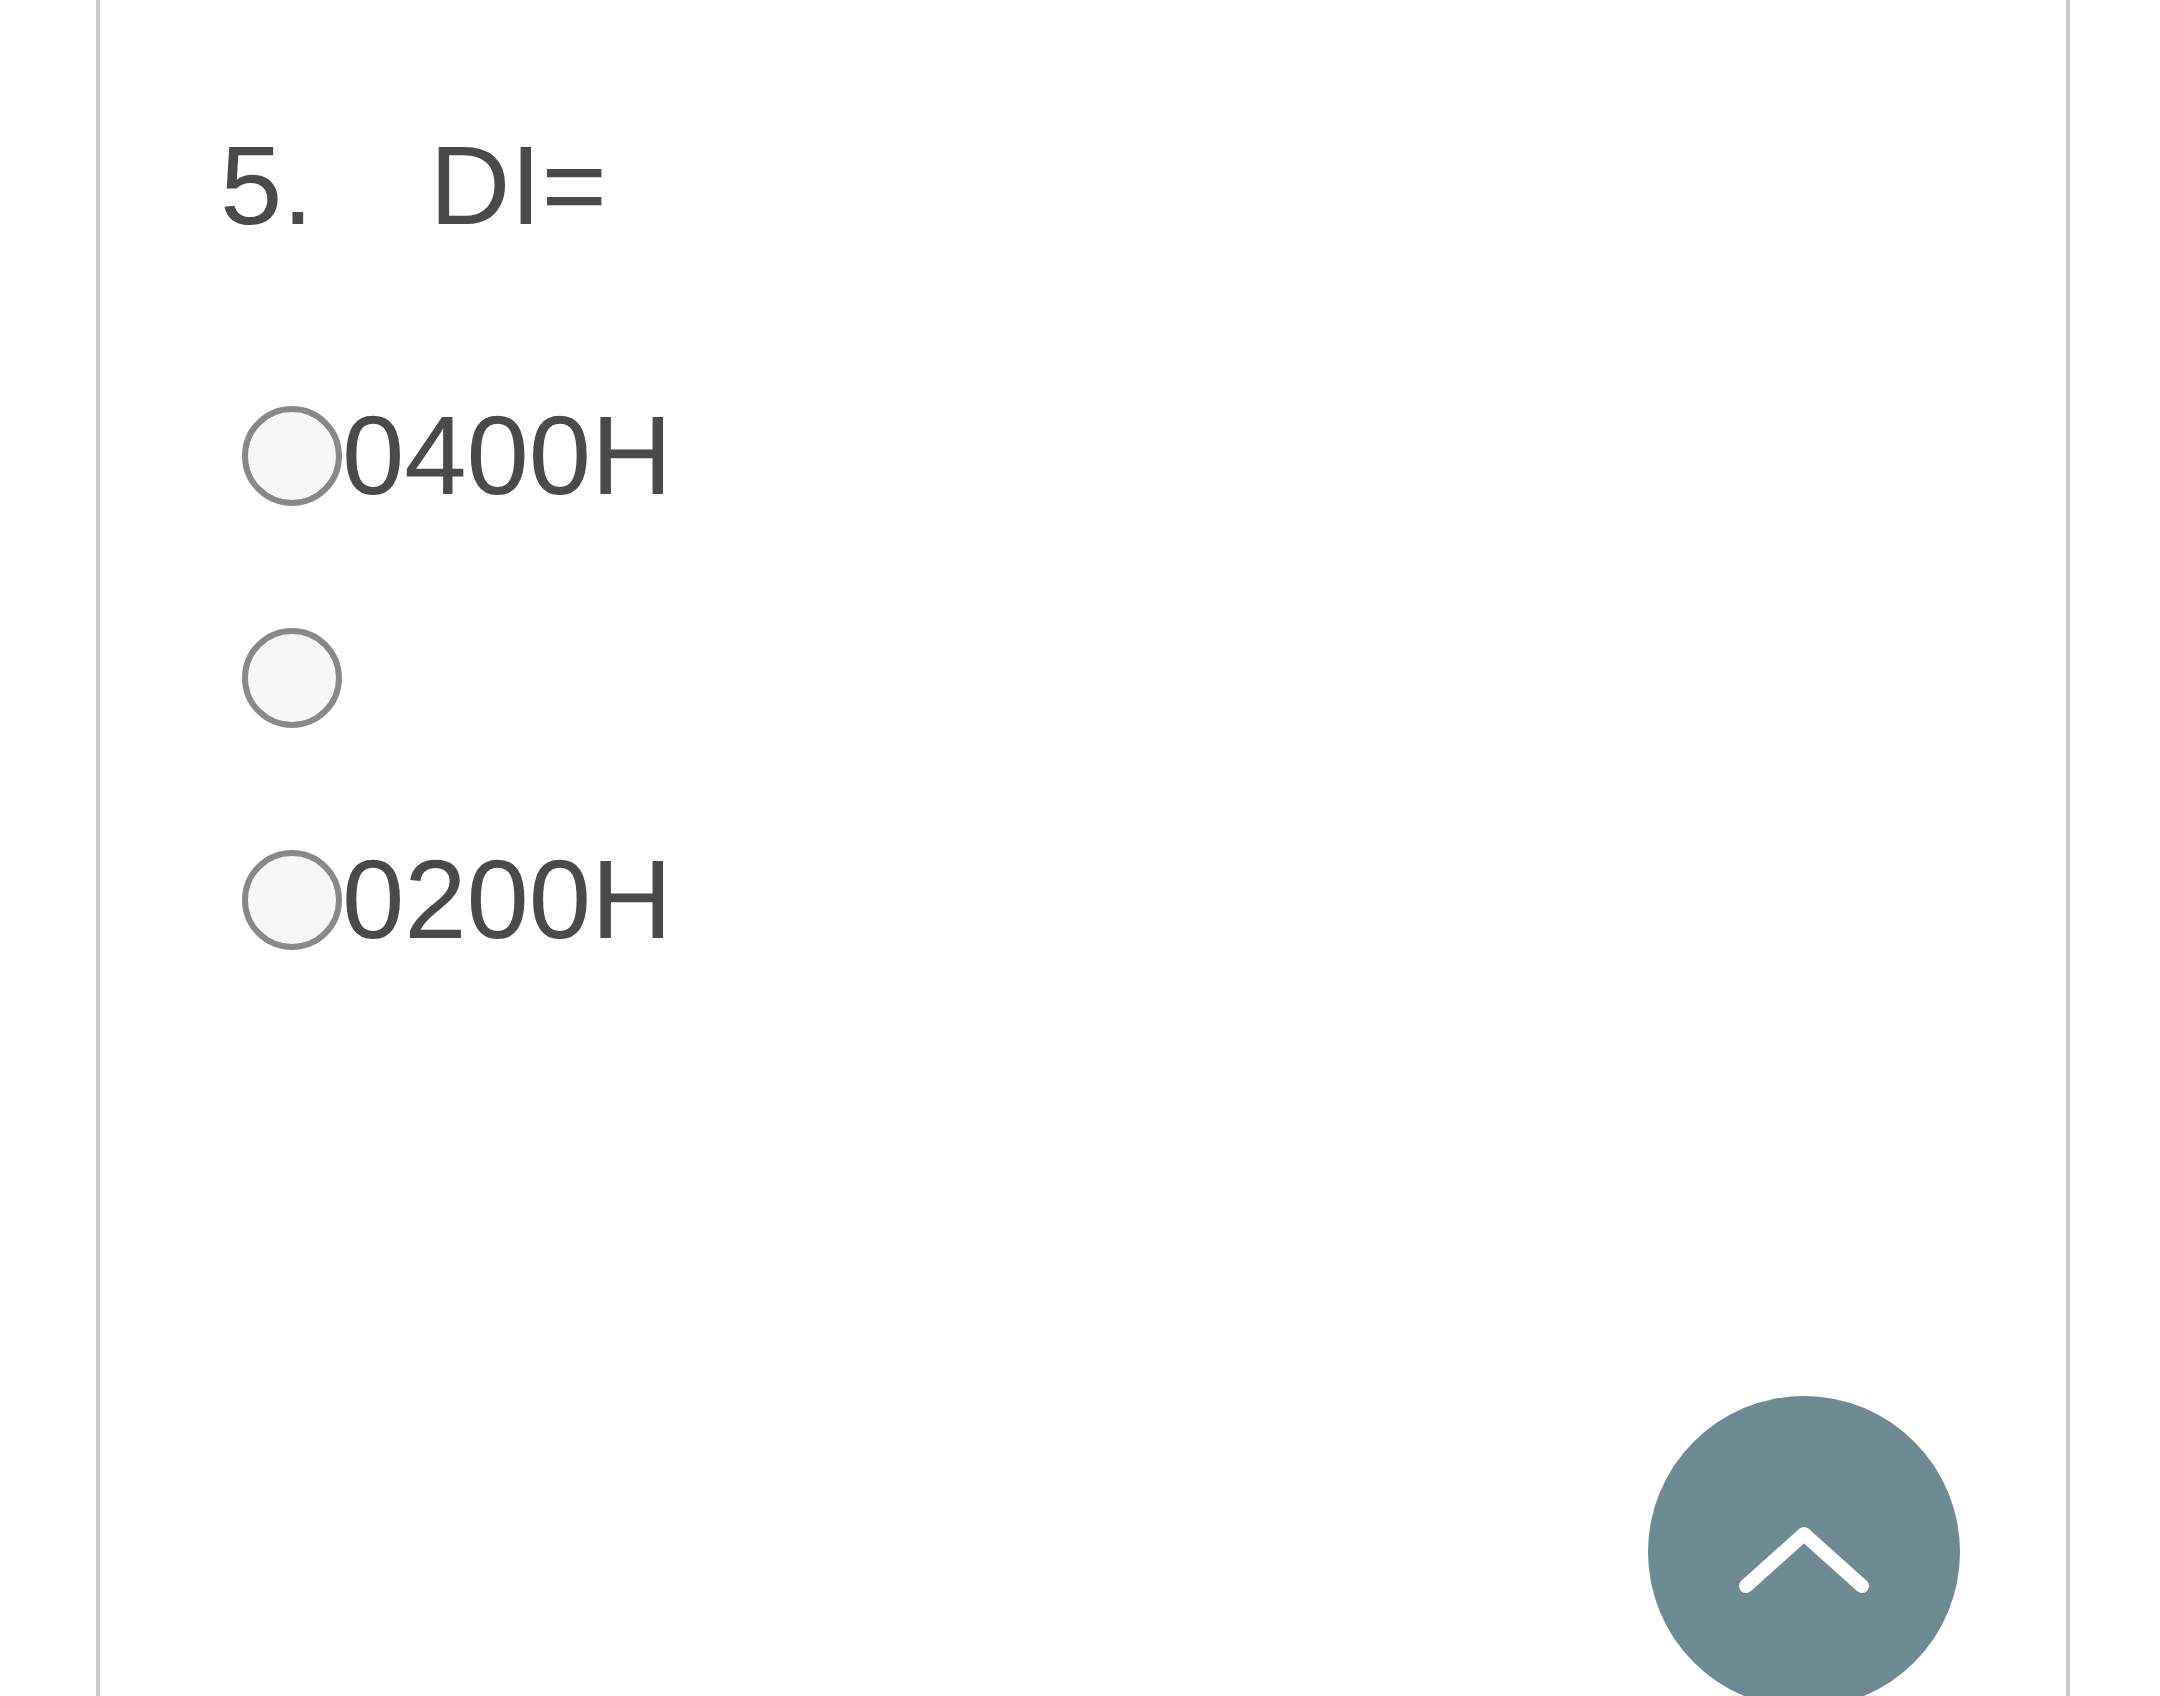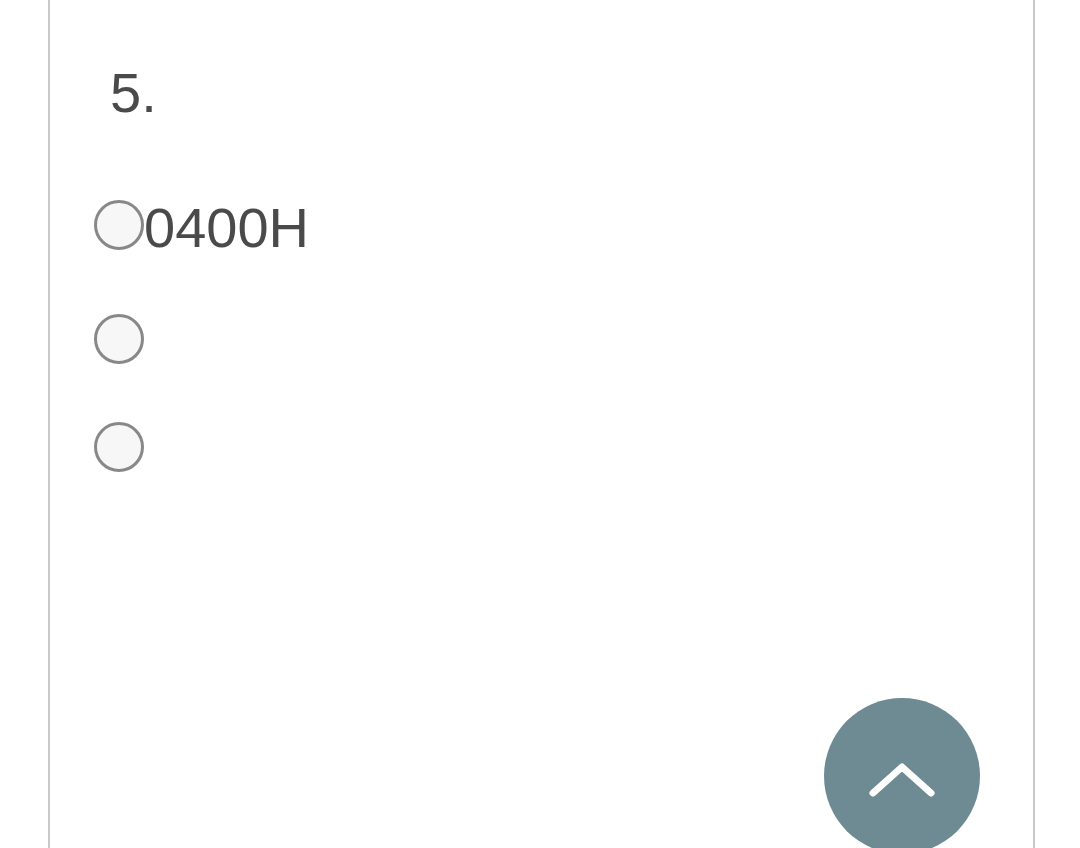--- a/index.html
+++ b/index.html
@@ -37,21 +37,22 @@
       font-weight: 400;
       margin-right: 58px;
     }
     .question-text {
       font-size: 56px;
       color: #4a4a4a;
       font-weight: 400;
     }
     .option-row {
       display: flex;
-      padding-left: 44px;
+      align-items: center;
+      padding-left: 71px;
       margin-bottom: 58px;
     }
     .radio-circle {
       width: 50px;
       height: 50px;
       border: 3px solid #888888;
       border-radius: 50%;
       background: #f7f7f7;
       flex-shrink: 0;
       cursor: pointer;
@@ -82,34 +83,36 @@
       height: 40px;
       margin-top: 6px;
     }
   </style>
 </head>
 <body>
 
 <div class="question-card">
   <div class="question-header">
     <span class="question-number">5.</span>
+    <span class="question-text">DI=</span>
   </div>
 
   <div class="option-row">
     <span class="radio-circle"></span>
     <span class="option-label">0400H</span>
   </div>
 
   <div class="option-row">
     <span class="radio-circle"></span>
   </div>
 
 
   <div class="option-row">
     <span class="radio-circle"></span>
+    <span class="option-label">0200H</span>
   </div>
 </div>
 
 <button class="scroll-top-button">
   <svg class="chevron-up" viewBox="0 0 70 40">
     <polyline points="6,34 35,8 64,34" fill="none" stroke="#ffffff" stroke-width="7" stroke-linecap="round" stroke-linejoin="round"></polyline>
   </svg>
 </button>
 
 </body></html>

